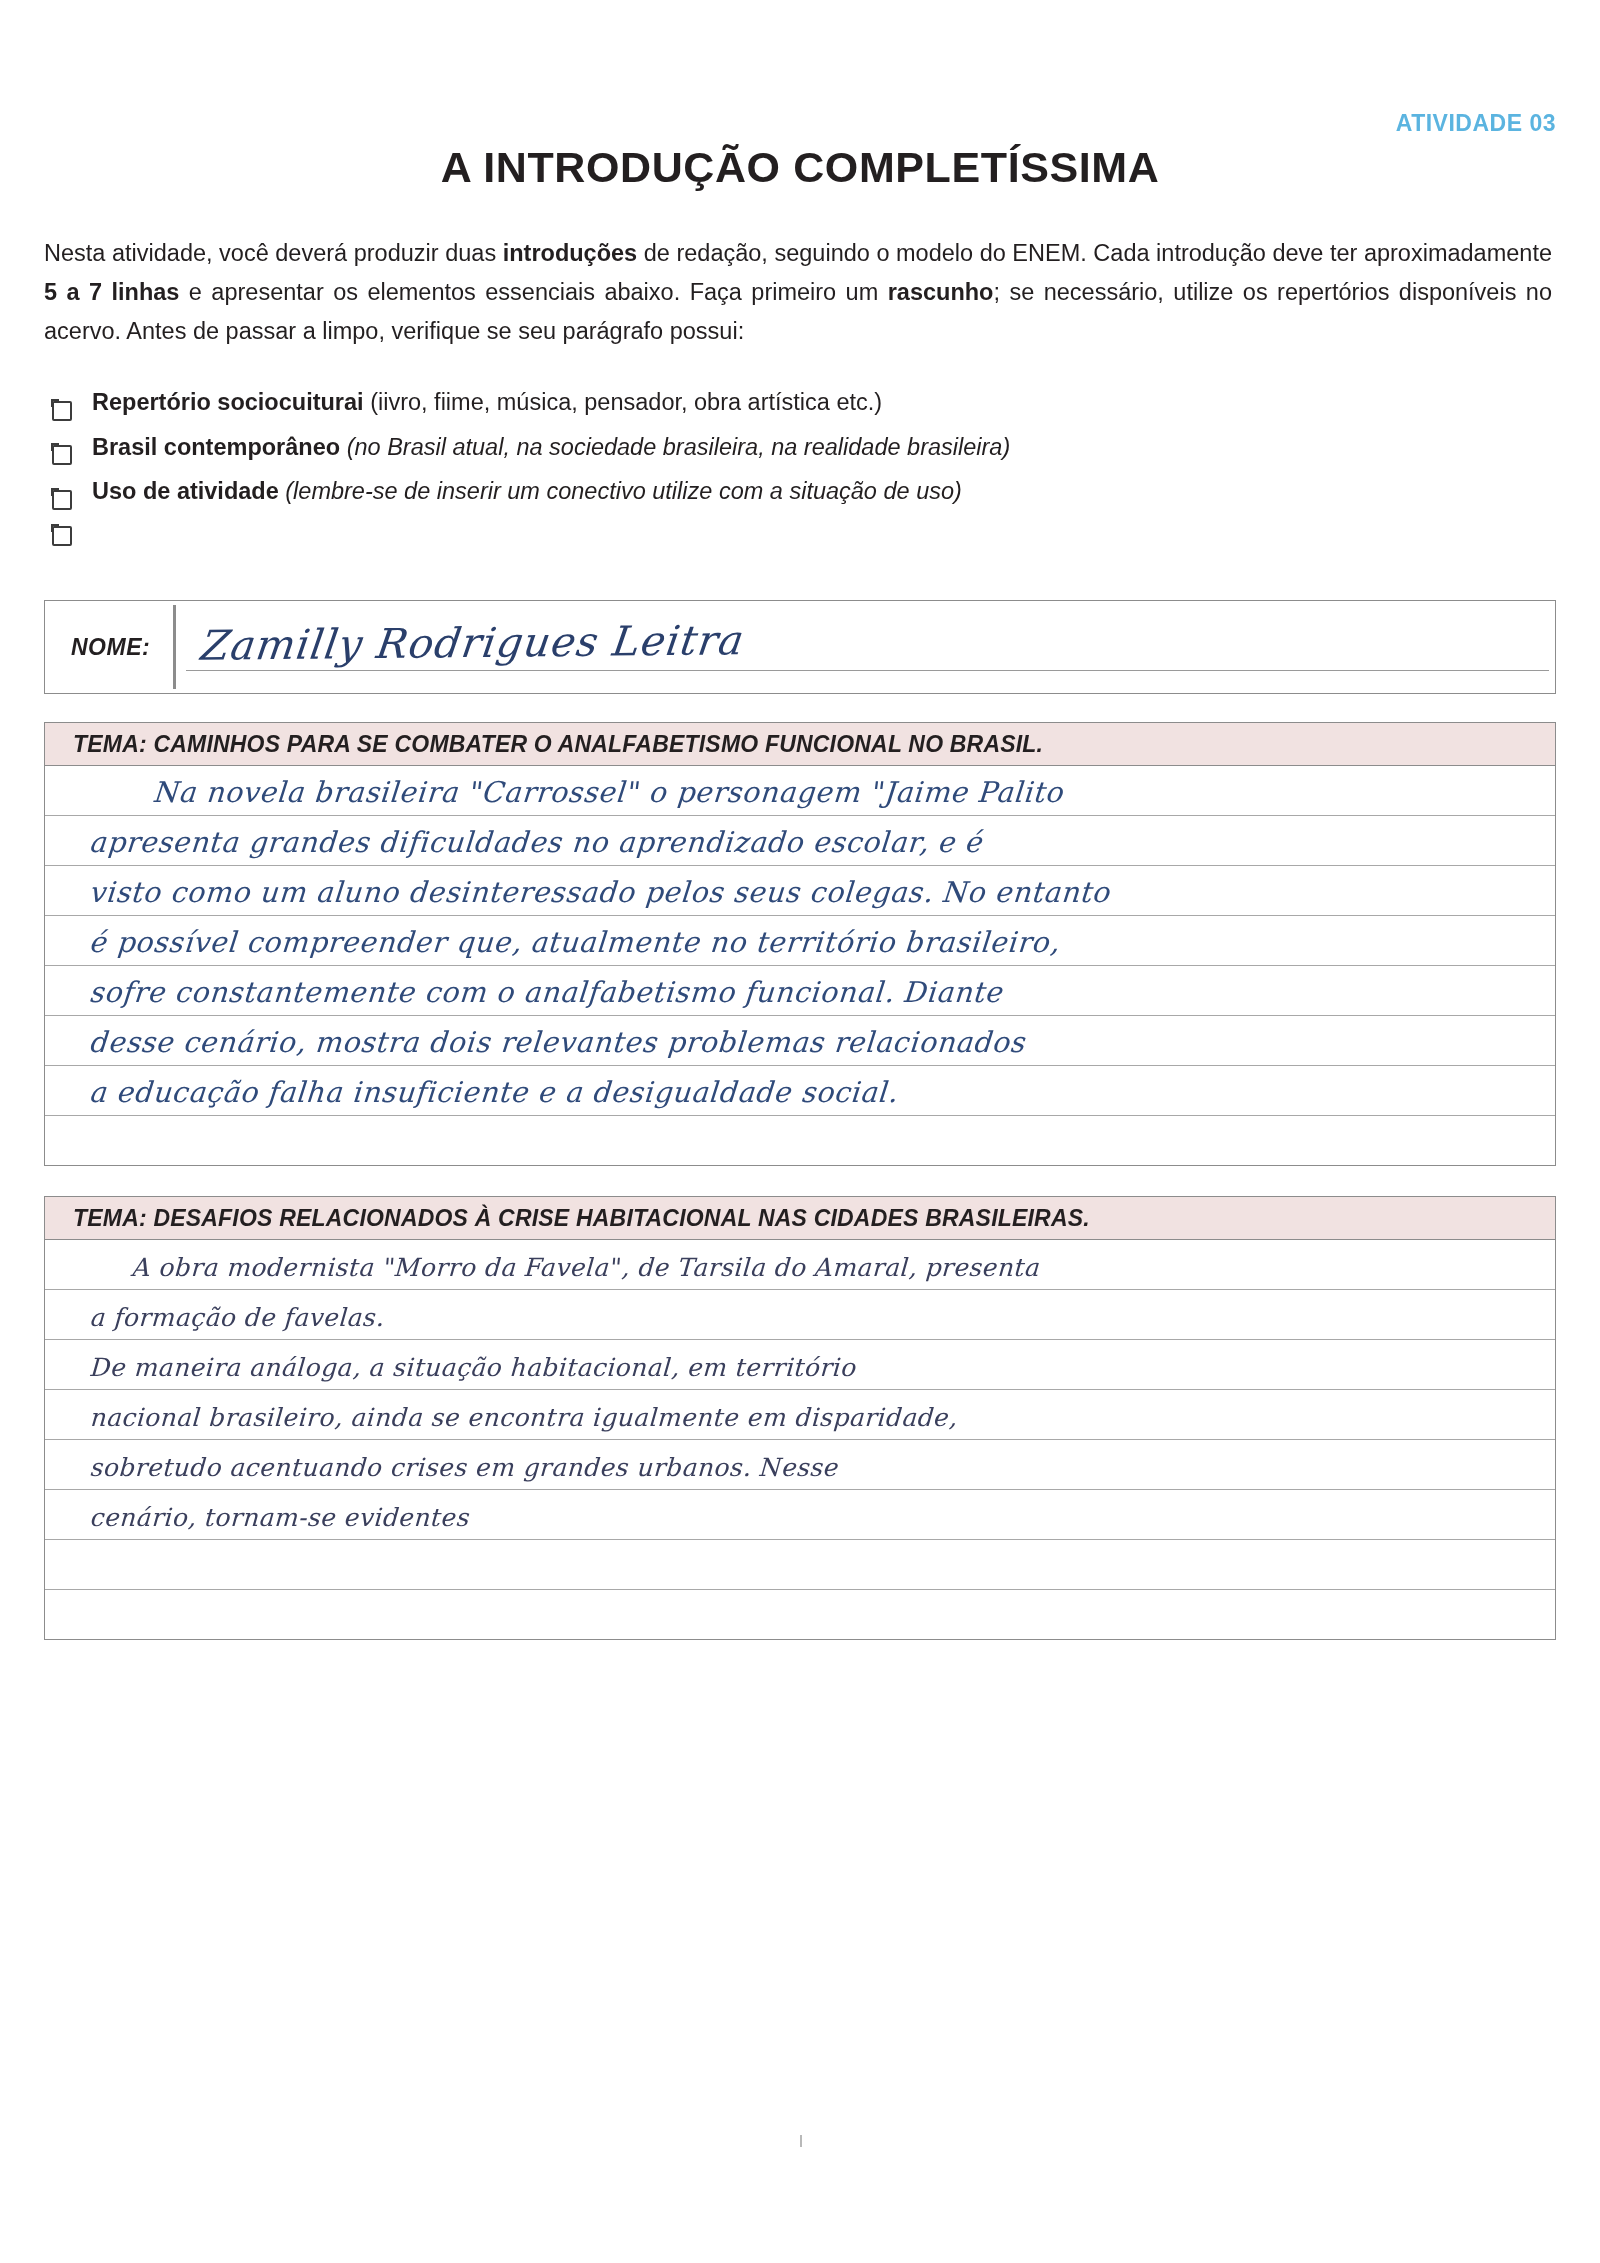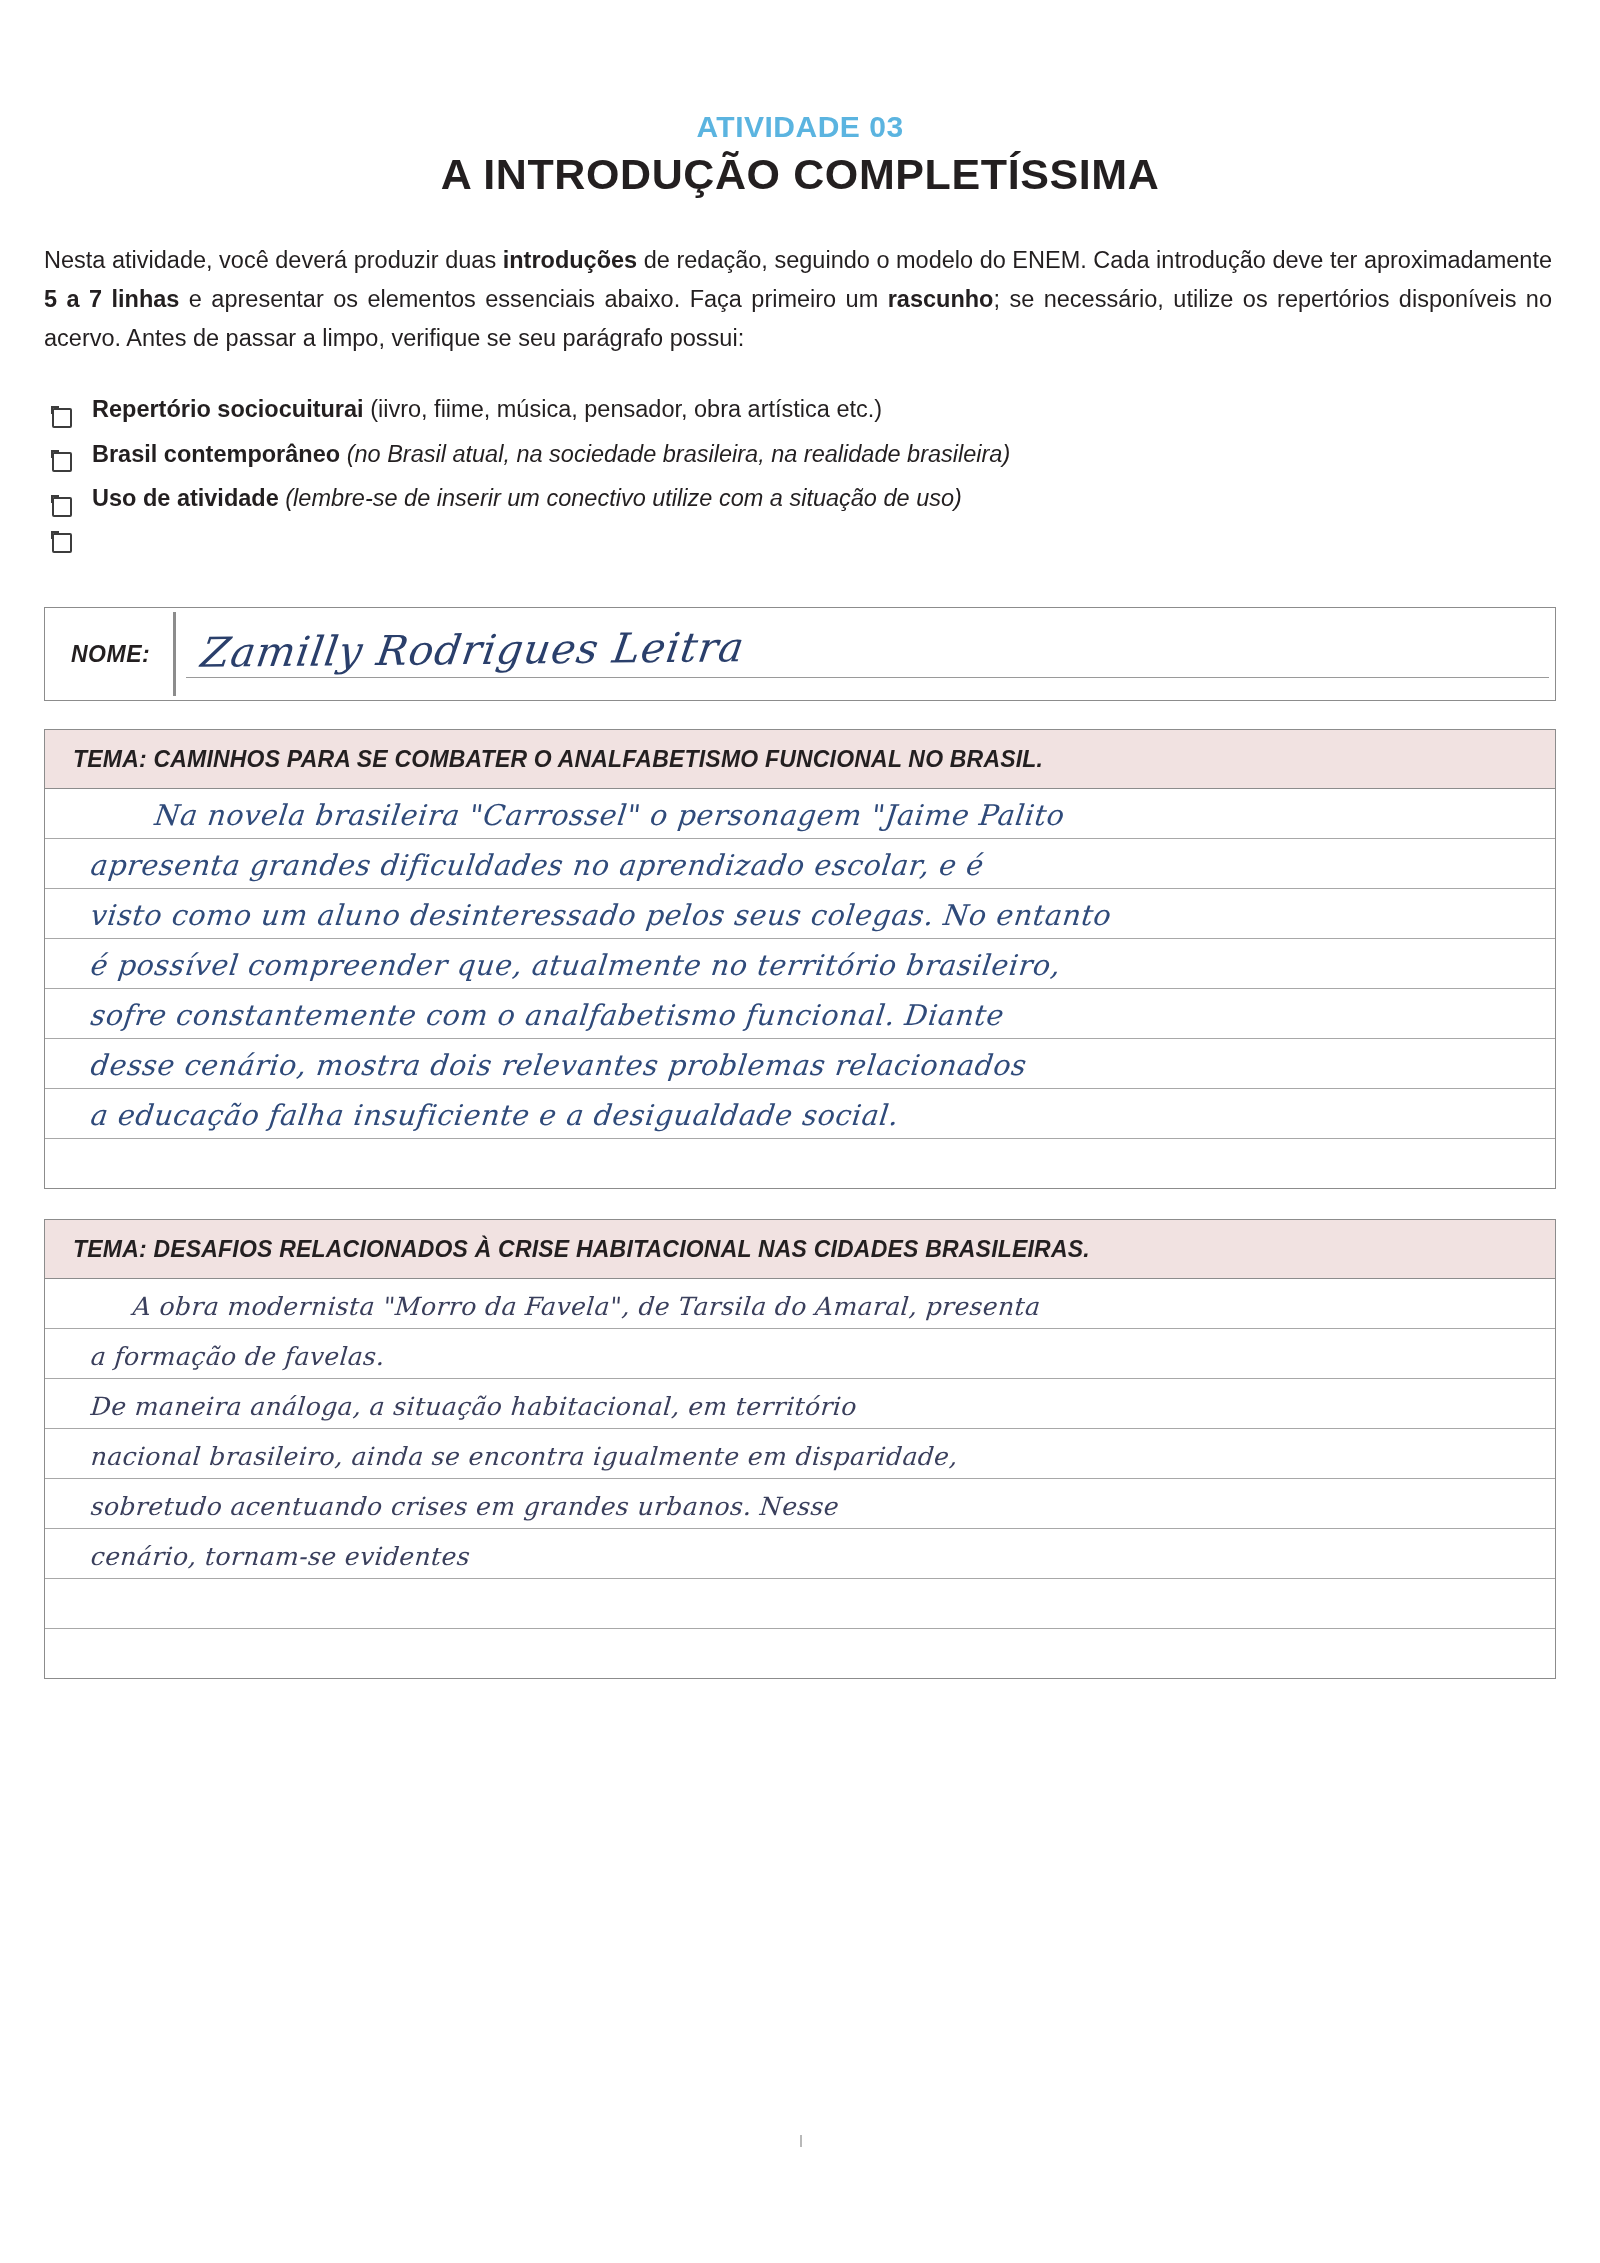--- a/index.html
+++ b/index.html
@@ -25,23 +25,23 @@
   }
   .content {
     position: absolute;
     left: 44px;
     top: 110px;
     width: 1512px;
   }
 
   
   .activity-label {
-    text-align: center;
+    text-align: right;
     color: #5bb4e0;
-    font-size: 30px;
+    font-size: 23px;
     font-weight: bold;
     letter-spacing: 0.5px;
     margin: 0 0 6px 0;
   }
   .activity-title {
     text-align: center;
     color: #231f20;
     font-size: 43px;
     font-weight: bold;
     letter-spacing: 0.6px;
@@ -146,21 +146,21 @@
     color: #2a3f6b;
     letter-spacing: 1px;
     transform: skewX(-9deg) rotate(-0.6deg);
     white-space: nowrap;
   }
 
   
   .theme-banner {
     background: #f1e2e1;
     border: 1.5px solid #8c8c8c;
-    height: 60px;
+    height: 44px;
     display: flex;
     align-items: center;
     padding-left: 28px;
     box-sizing: border-box;
     font-size: 23px;
     font-weight: bold;
     font-style: italic;
     letter-spacing: 0.2px;
     color: #231f20;
   }

